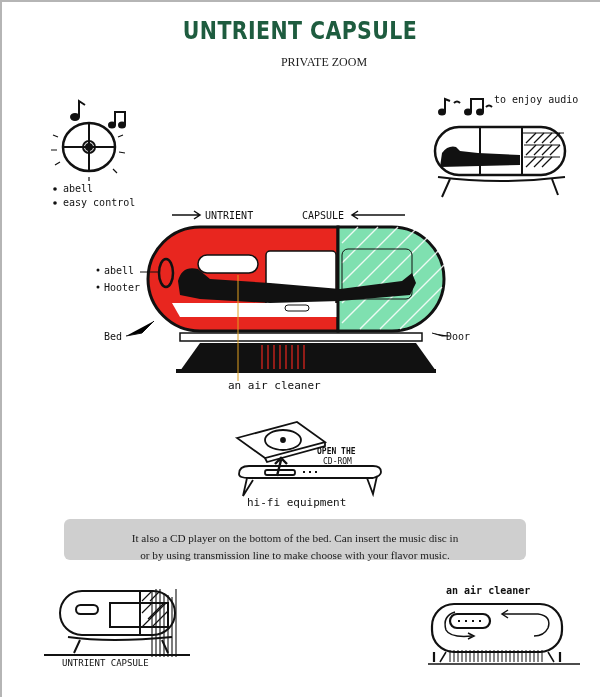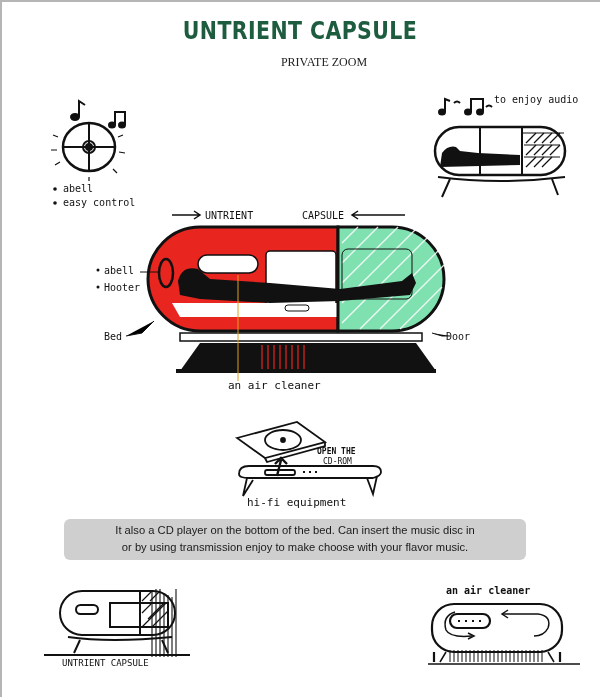--- a/index.html
+++ b/index.html
@@ -2,21 +2,21 @@
 <html><head>
 <meta charset="utf-8">
 <style>
   html, body { margin: 0; padding: 0; background: #ffffff; }
   body { width: 600px; height: 697px; position: relative; overflow: hidden; font-family: "DejaVu Sans", sans-serif; }
   .frame { position: absolute; left: 0; top: 0; width: 598px; height: 695px; border-left: 2px solid #b5b5b5; border-top: 2px solid #b5b5b5; border-bottom: 2px solid #c8c8c8; border-right: 0; box-sizing: content-box; }
   .title { position: absolute; left: 0; top: 16px; width: 600px; text-align: center; font-family: "DejaVu Sans", sans-serif; font-weight: bold; font-size: 25px; letter-spacing: 0.5px; color: #1e5c3f; transform: scaleX(0.82); transform-origin: 50% 50%; }
   .subtitle { position: absolute; left: 0; top: 55px; width: 600px; text-align: center; font-family: "Liberation Serif", serif; font-size: 12px; color: #222; padding-left: 24px; }
   .sketch { position: absolute; }
   .hand { font-family: "DejaVu Sans Mono", monospace; fill: #111; }
-  .caption { position: absolute; left: 64px; top: 519px; width: 462px; height: 41px; background: #cfcfcf; border-radius: 6px; box-sizing: border-box; padding: 3px 6px; text-align: center; font-family: Liberation Sans, sans-serif; font-size: 11.2px; line-height: 17px; color: #1a1a1a; }
+  .caption { position: absolute; left: 64px; top: 519px; width: 462px; height: 41px; background: #cfcfcf; border-radius: 6px; box-sizing: border-box; padding: 11px 6px; text-align: center; font-family: Liberation Serif, serif; font-size: 11.2px; line-height: 17px; color: #1a1a1a; }
 </style>
 </head>
 <body>
 
 <div class="frame"></div>
 
 <div class="title">UNTRIENT CAPSULE</div>
 <div class="subtitle">PRIVATE ZOOM</div>
 
 <svg class="sketch" style="left:45px;top:95px" width="120" height="115" viewBox="0 0 120 115">
@@ -127,21 +127,21 @@
     <path d="M78 54 H96" stroke-dasharray="2 4"></path>
     <path d="M22 60 L18 78 L28 62 M142 60 L148 76 L152 58"></path>
   </g>
   <text class="hand" x="92" y="36" font-size="8" font-weight="bold">OPEN THE</text>
   <text class="hand" x="98" y="46" font-size="8">CD-ROM</text>
   <text class="hand" x="22" y="88" font-size="11">hi-fi equipment</text>
 </svg>
 
 <div class="caption">
   <div>It also a CD player on the bottom of the bed. Can insert the music disc in</div>
-  <div>or by using transmission enjoy to make choose with your flavor music.</div>
+  <div>or by using transmission line to make choose with your flavor music.</div>
 </div>
 
 <svg class="sketch" style="left:40px;top:585px" width="160" height="85" viewBox="0 0 160 85">
   <g stroke="#111" fill="none" stroke-width="2">
     <rect x="20" y="6" width="115" height="44" rx="22"></rect>
     <rect x="36" y="20" width="22" height="9" rx="4.5"></rect>
     <rect x="70" y="18" width="30" height="24"></rect>
     <path d="M100 6 V50 M100 18 H128 V42 H100"></path>
     <g stroke-width="1.2">
       <path d="M102 28 L112 18 M108 34 L124 18 M102 42 L126 18 M112 42 L128 26 M102 16 L112 6 M110 16 L120 6"></path>

